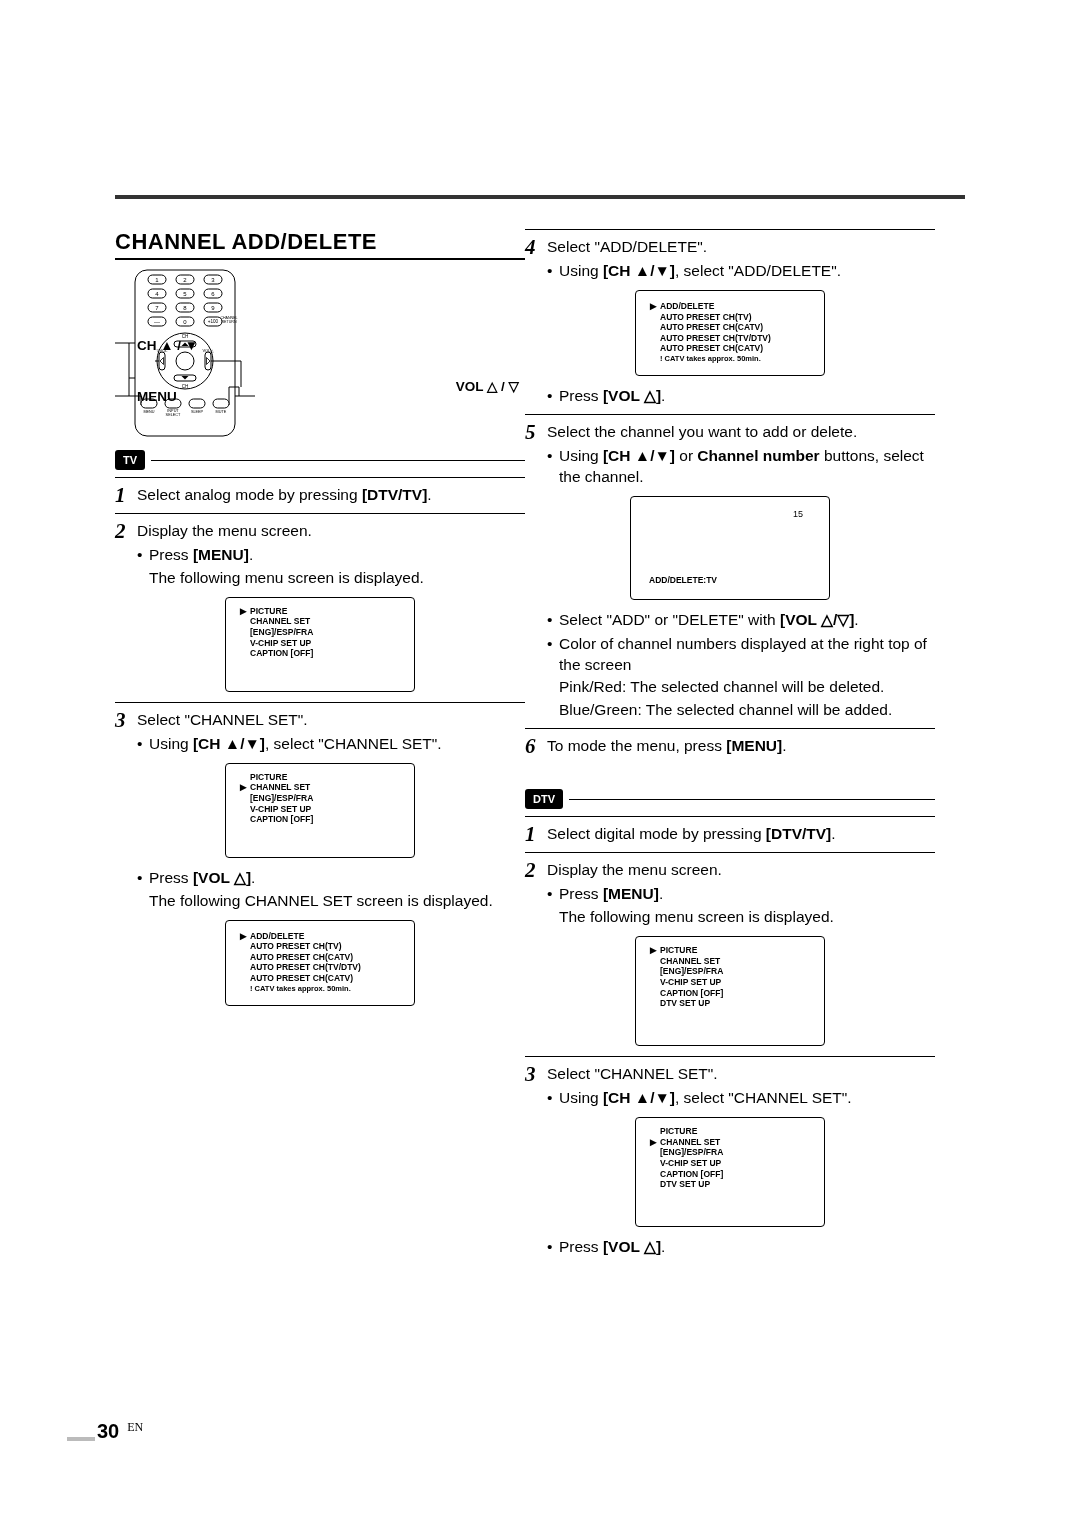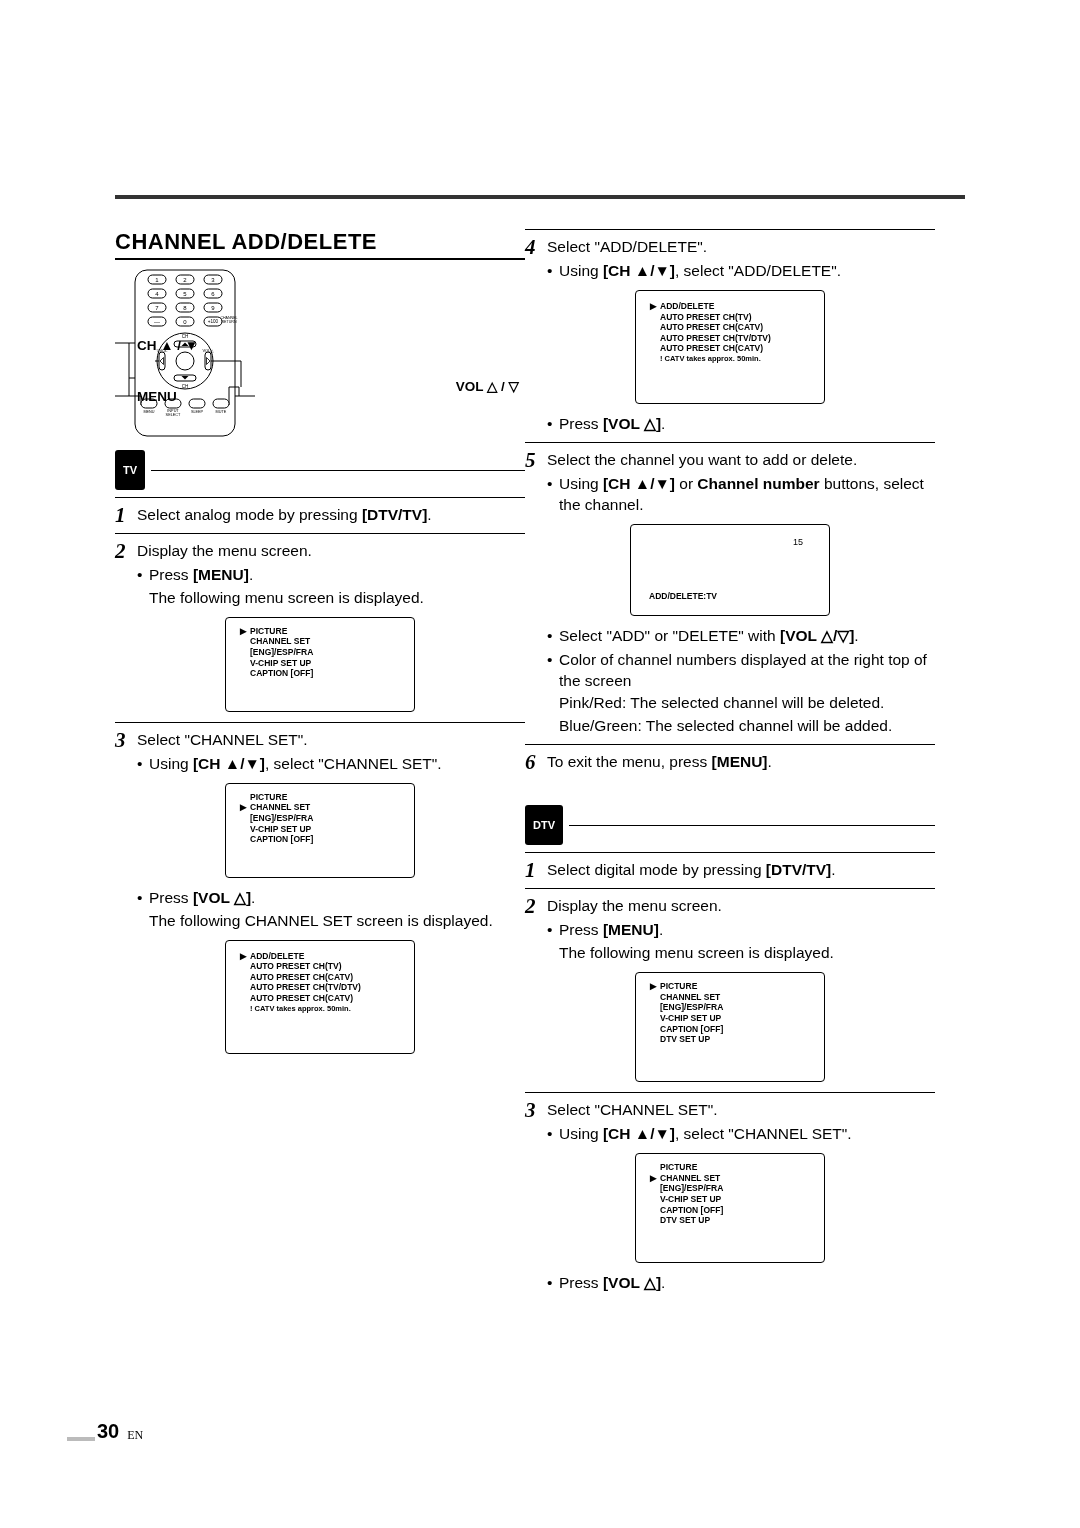--- a/index.html
+++ b/index.html
@@ -67,21 +67,21 @@
     display: flex;
     align-items: center;
     margin-top: 12px;
   }
   .mode-badge {
     display: inline-block;
     background: #000;
     color: #fff;
     font-size: 11px;
     font-weight: bold;
-    padding: 14px 8px;
+    padding: 4px 8px;
     border-radius: 3px;
     margin-right: 6px;
   }
   .mode-badge-line {
     flex: 1;
     height: 1px;
     background: #000;
     margin-top: 1px;
   }
   .step-rule {
@@ -138,34 +138,34 @@
     margin: 8px auto 10px auto;
     padding: 8px 10px 6px 14px;
     font-size: 8.5px;
     line-height: 1.25;
     font-family: Arial, Helvetica, sans-serif;
     font-weight: bold;
     position: relative;
     box-sizing: border-box;
   }
   .osd-box.channelset {
-    height: 114px;
+    height: 86px;
     padding-top: 10px;
   }
   .osd-box .osd-row {
     white-space: pre;
   }
   .osd-box .osd-row .ptr {
     display: inline-block;
     width: 10px;
   }
   .osd-box.dtv-menu { height: 110px; }
   .osd-add-delete {
     width: 200px;
-    height: 92px;
+    height: 104px;
     border: 1px solid #000;
     border-radius: 4px;
     margin: 8px auto 10px auto;
     position: relative;
     font-family: Arial, Helvetica, sans-serif;
     box-sizing: border-box;
   }
   .osd-add-delete .chnum {
     position: absolute;
     top: 12px;
@@ -178,21 +178,21 @@
     left: 18px;
     font-size: 8.5px;
     font-weight: bold;
   }
   .keycap { font-weight: bold; }
   .pgnum-wrap {
     position: absolute;
     left: 67px;
     top: 1420px;
     display: flex;
-    align-items: flex-end;
+    align-items: flex-start;
   }
   .pgnum-bar {
     width: 28px;
     height: 4px;
     background: #bbb;
     margin-right: 2px;
     margin-bottom: 0;
     align-self: flex-end;
     position: relative;
     top: -2px;
@@ -412,21 +412,21 @@
       <div class="sub">
           <span class="bullet">•</span>
           <span class="txt">Color of channel numbers displayed at the right top of the screen</span>
         </div>
       <div class="sub-plain">Pink/Red: The selected channel will be deleted.</div>
       <div class="sub-plain">Blue/Green: The selected channel will be added.</div>
 
       <div class="step-rule"></div>
       <div class="step">
         <span class="step-num">6</span>
-        <span class="step-body"><span>To exit the menu, press </span><span class="keycap">[MENU]</span>.</span>
+        <span class="step-body"><span>To mode the menu, press </span><span class="keycap">[MENU]</span>.</span>
       </div>
 
       <div style="height:20px;"></div>
       <div class="mode-badge-row">
         <span class="mode-badge">DTV</span>
         <span class="mode-badge-line"></span>
       </div>
 
       <div class="step-rule"></div>
       <div class="step">

